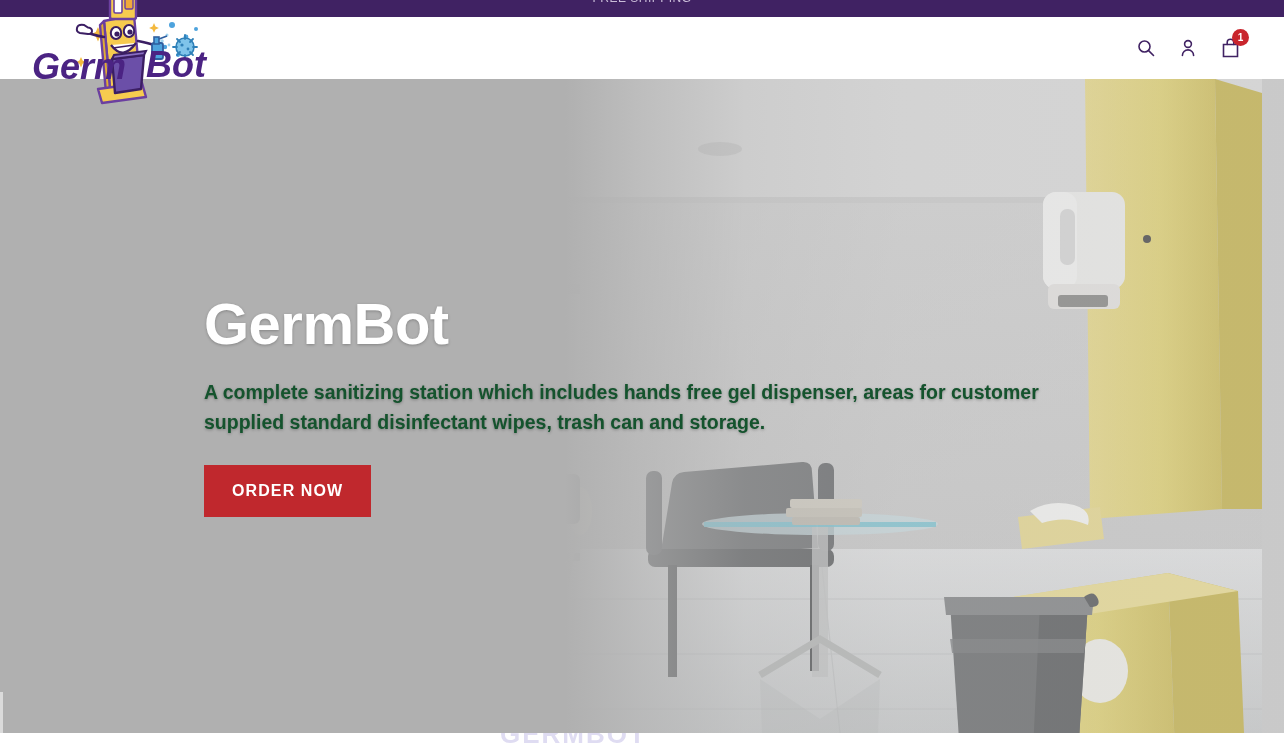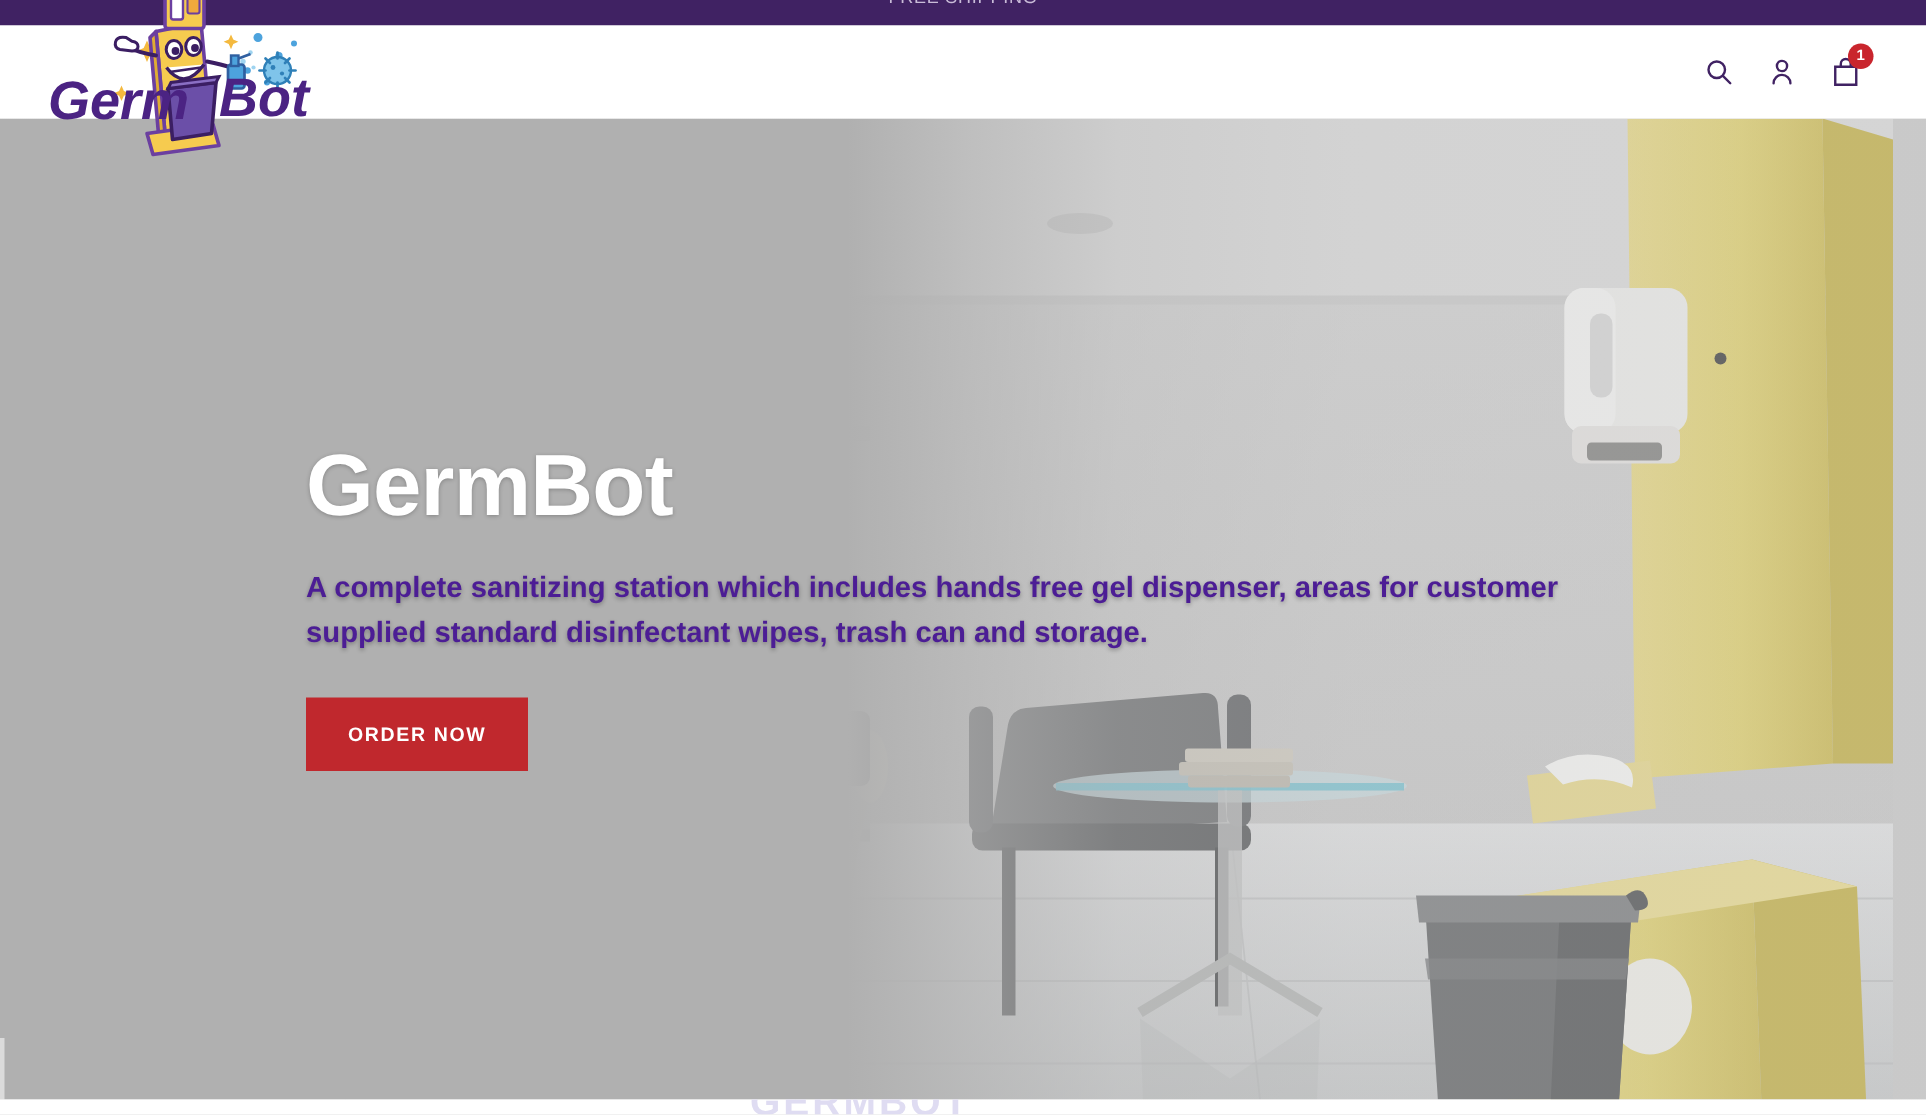--- a/index.html
+++ b/index.html
@@ -120,31 +120,31 @@
     font-weight:bold;
     color:#ffffff;
     letter-spacing:-.5px;
     line-height:1.05;
     text-shadow:0 1px 3px rgba(0,0,0,.25);
   }
   .hero-sub {
     margin-top:22px;
     font-size:19.5px;
     font-weight:bold;
-    color:#4c1d95;
+    color:#14532d;
     line-height:1.55;
     max-width:872px;
     text-shadow:0 1px 3px rgba(0,0,0,.3);
   }
   .hero-btn {
     display:inline-block;
     margin-top:28px;
     background:#c0282d;
     color:#ffffff;
-    font-size:13px;
+    font-size:16px;
     font-weight:bold;
     letter-spacing:1.1px;
     padding:17px 28px;
     border:none;
     cursor:pointer;
     text-decoration:none;
   }
 
   
   .edge-strip {

